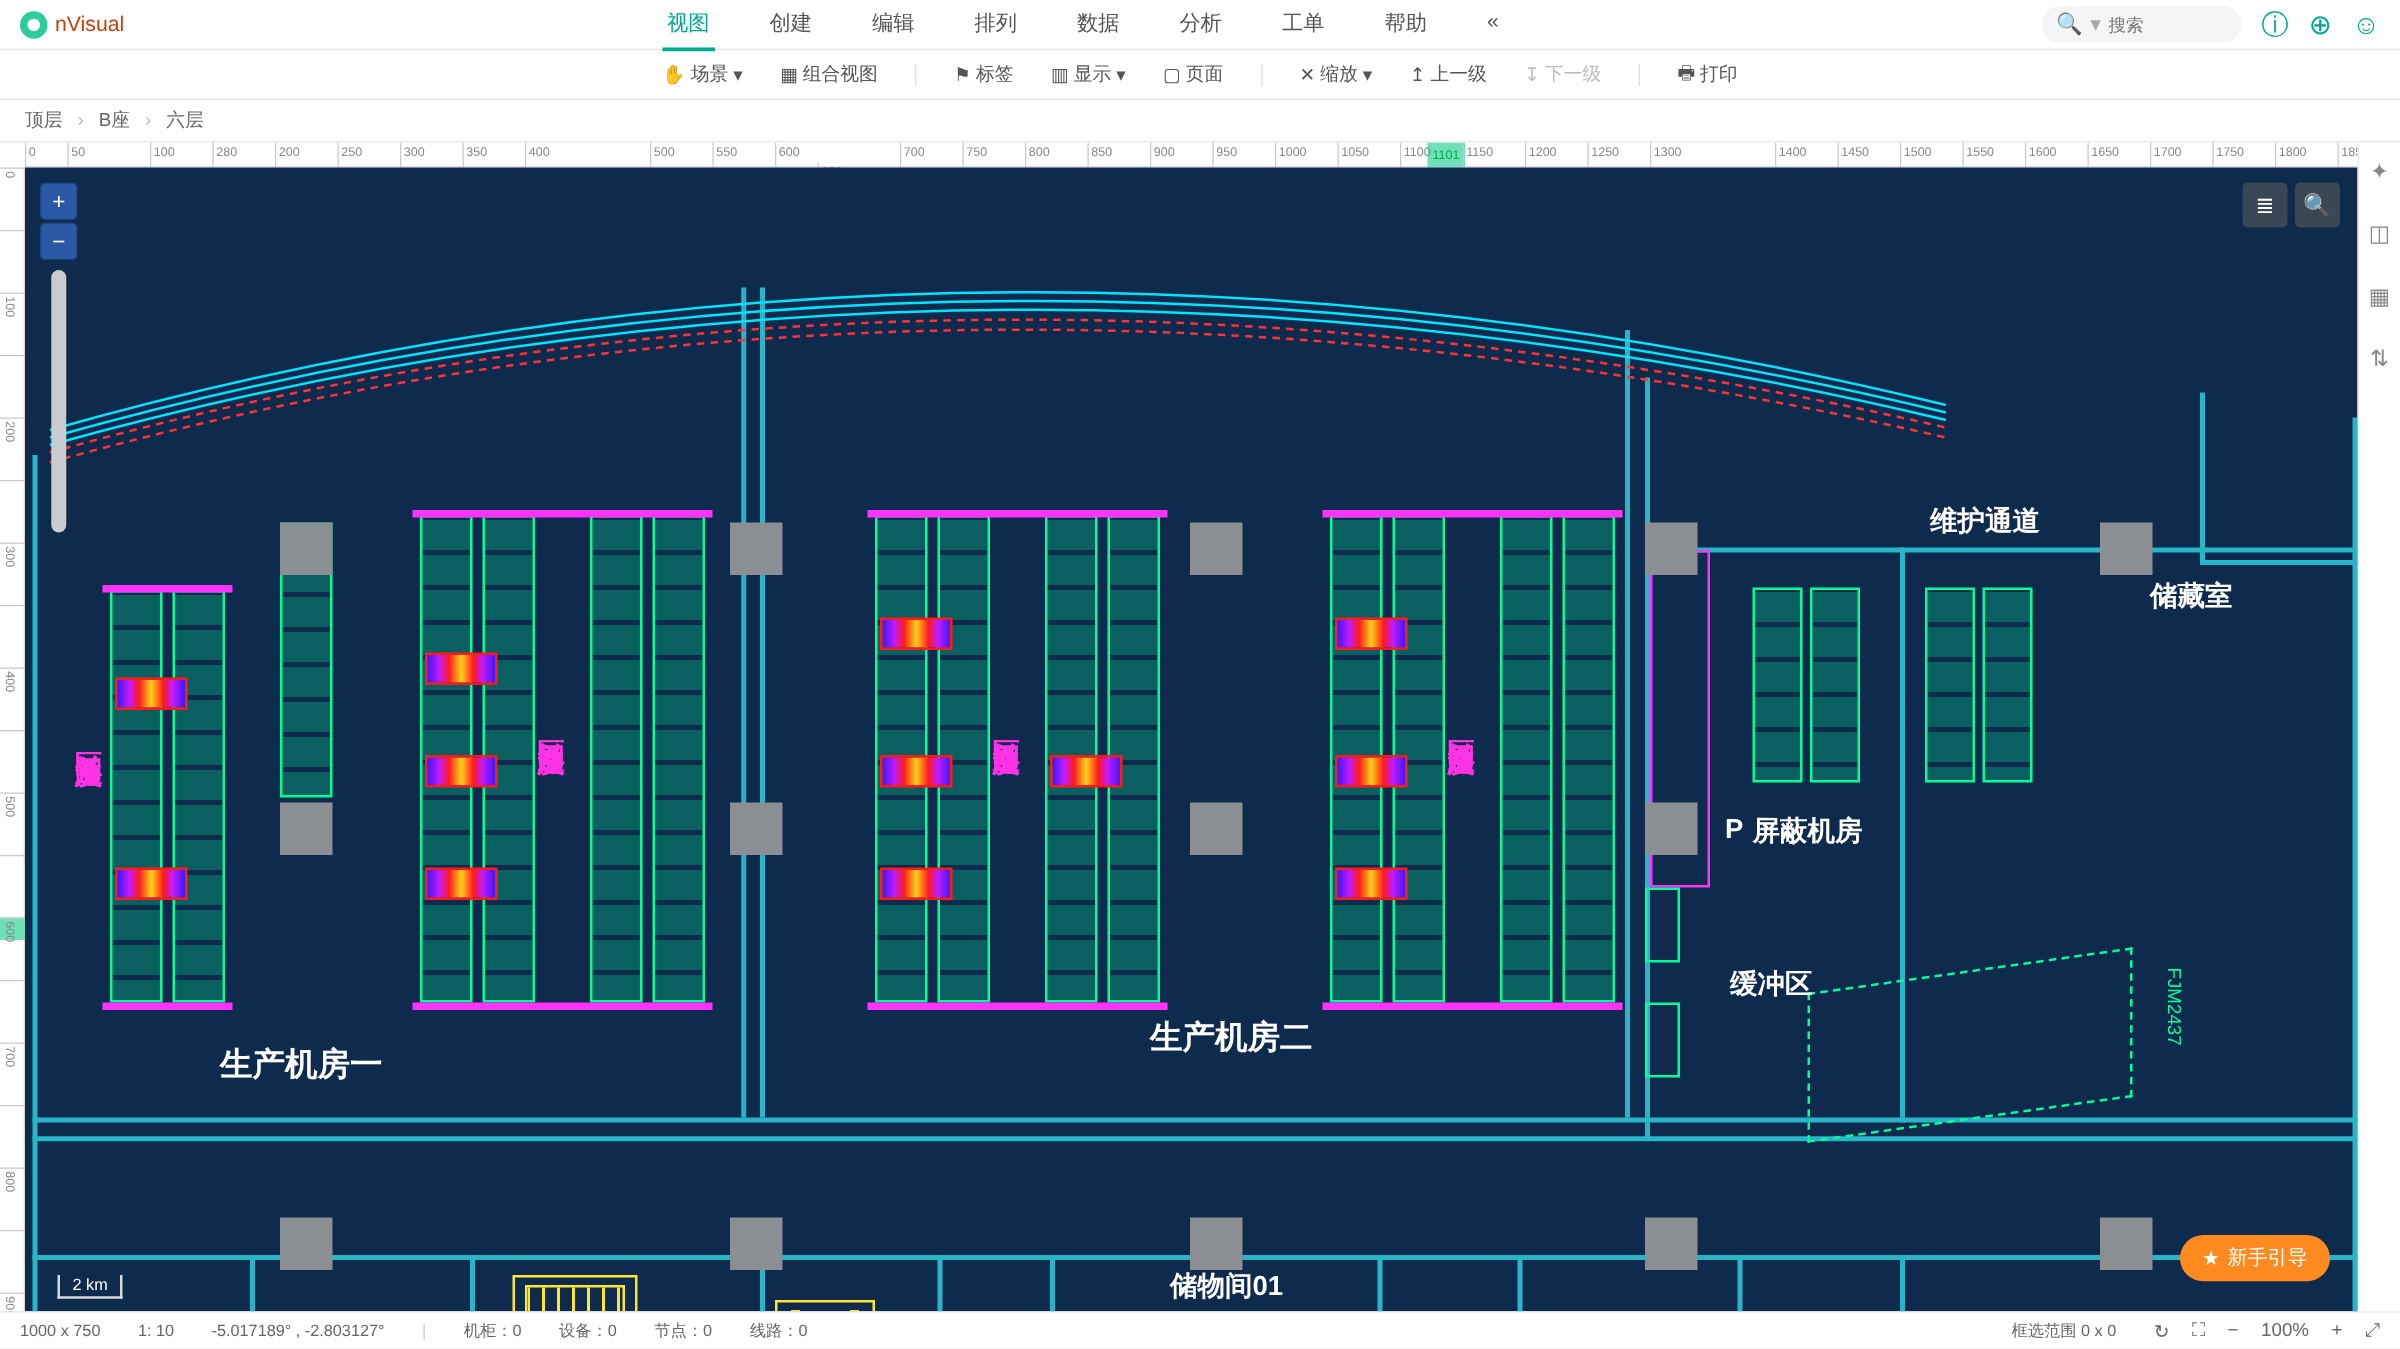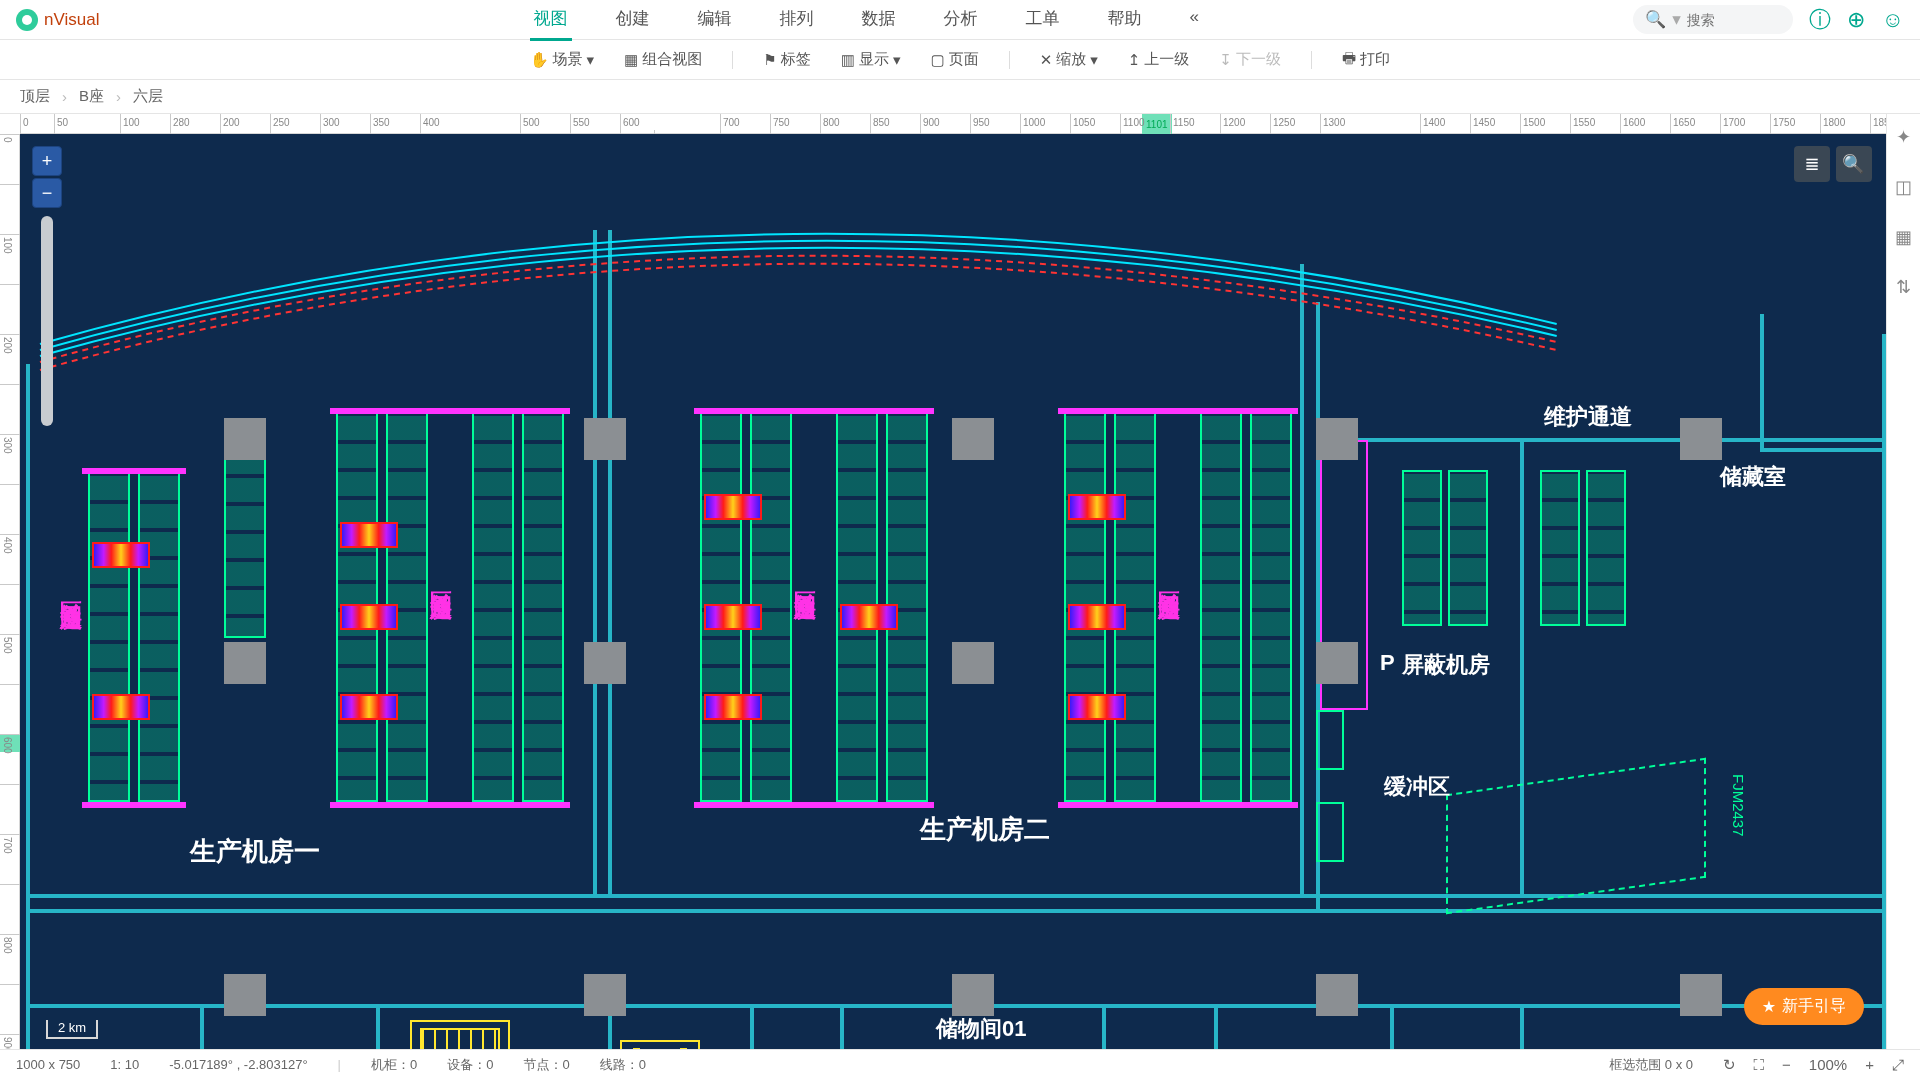--- a/index.html
+++ b/index.html
@@ -438,21 +438,21 @@
         <div class="yellow-line" style="left:390px;top:886px;width:100px;height:80px"></div>
         <div class="yellow-line" style="left:400px;top:894px;width:80px;height:64px;background:repeating-linear-gradient(90deg,#ffe62e 0 2px,transparent 2px 12px)"></div>
         <div class="yellow-line" style="left:600px;top:906px;width:80px;height:64px"></div>
         <div style="position:absolute;left:608px;top:914px;width:64px;height:48px;background:linear-gradient(45deg,transparent 47%,#ffe62e 47% 53%,transparent 53%),linear-gradient(-45deg,transparent 47%,#ffe62e 47% 53%,transparent 53%)"></div>
 
         <div class="pink-label" style="left:36px;top:450px">区间通道及</div>
         <div class="pink-label" style="left:406px;top:440px">区间通道及</div>
         <div class="pink-label" style="left:770px;top:440px">区间通道及</div>
         <div class="pink-label" style="left:1134px;top:440px">区间通道及</div>
 
-        <div class="room-label" style="left:170px;top:700px">生产机房一</div>
+        <div class="room-label" style="left:156px;top:700px">生产机房一</div>
         <div class="room-label" style="left:900px;top:678px">生产机房二</div>
         <div class="room-label small" style="left:1360px;top:516px">P</div>
         <div class="room-label small" style="left:1382px;top:516px">屏蔽机房</div>
         <div class="room-label small" style="left:1364px;top:638px">缓冲区</div>
         <div class="room-label small" style="left:1524px;top:268px">维护通道</div>
         <div class="room-label small" style="left:1700px;top:328px">储藏室</div>
         <div class="room-label small" style="left:916px;top:880px">储物间01</div>
 
       </div>
 

